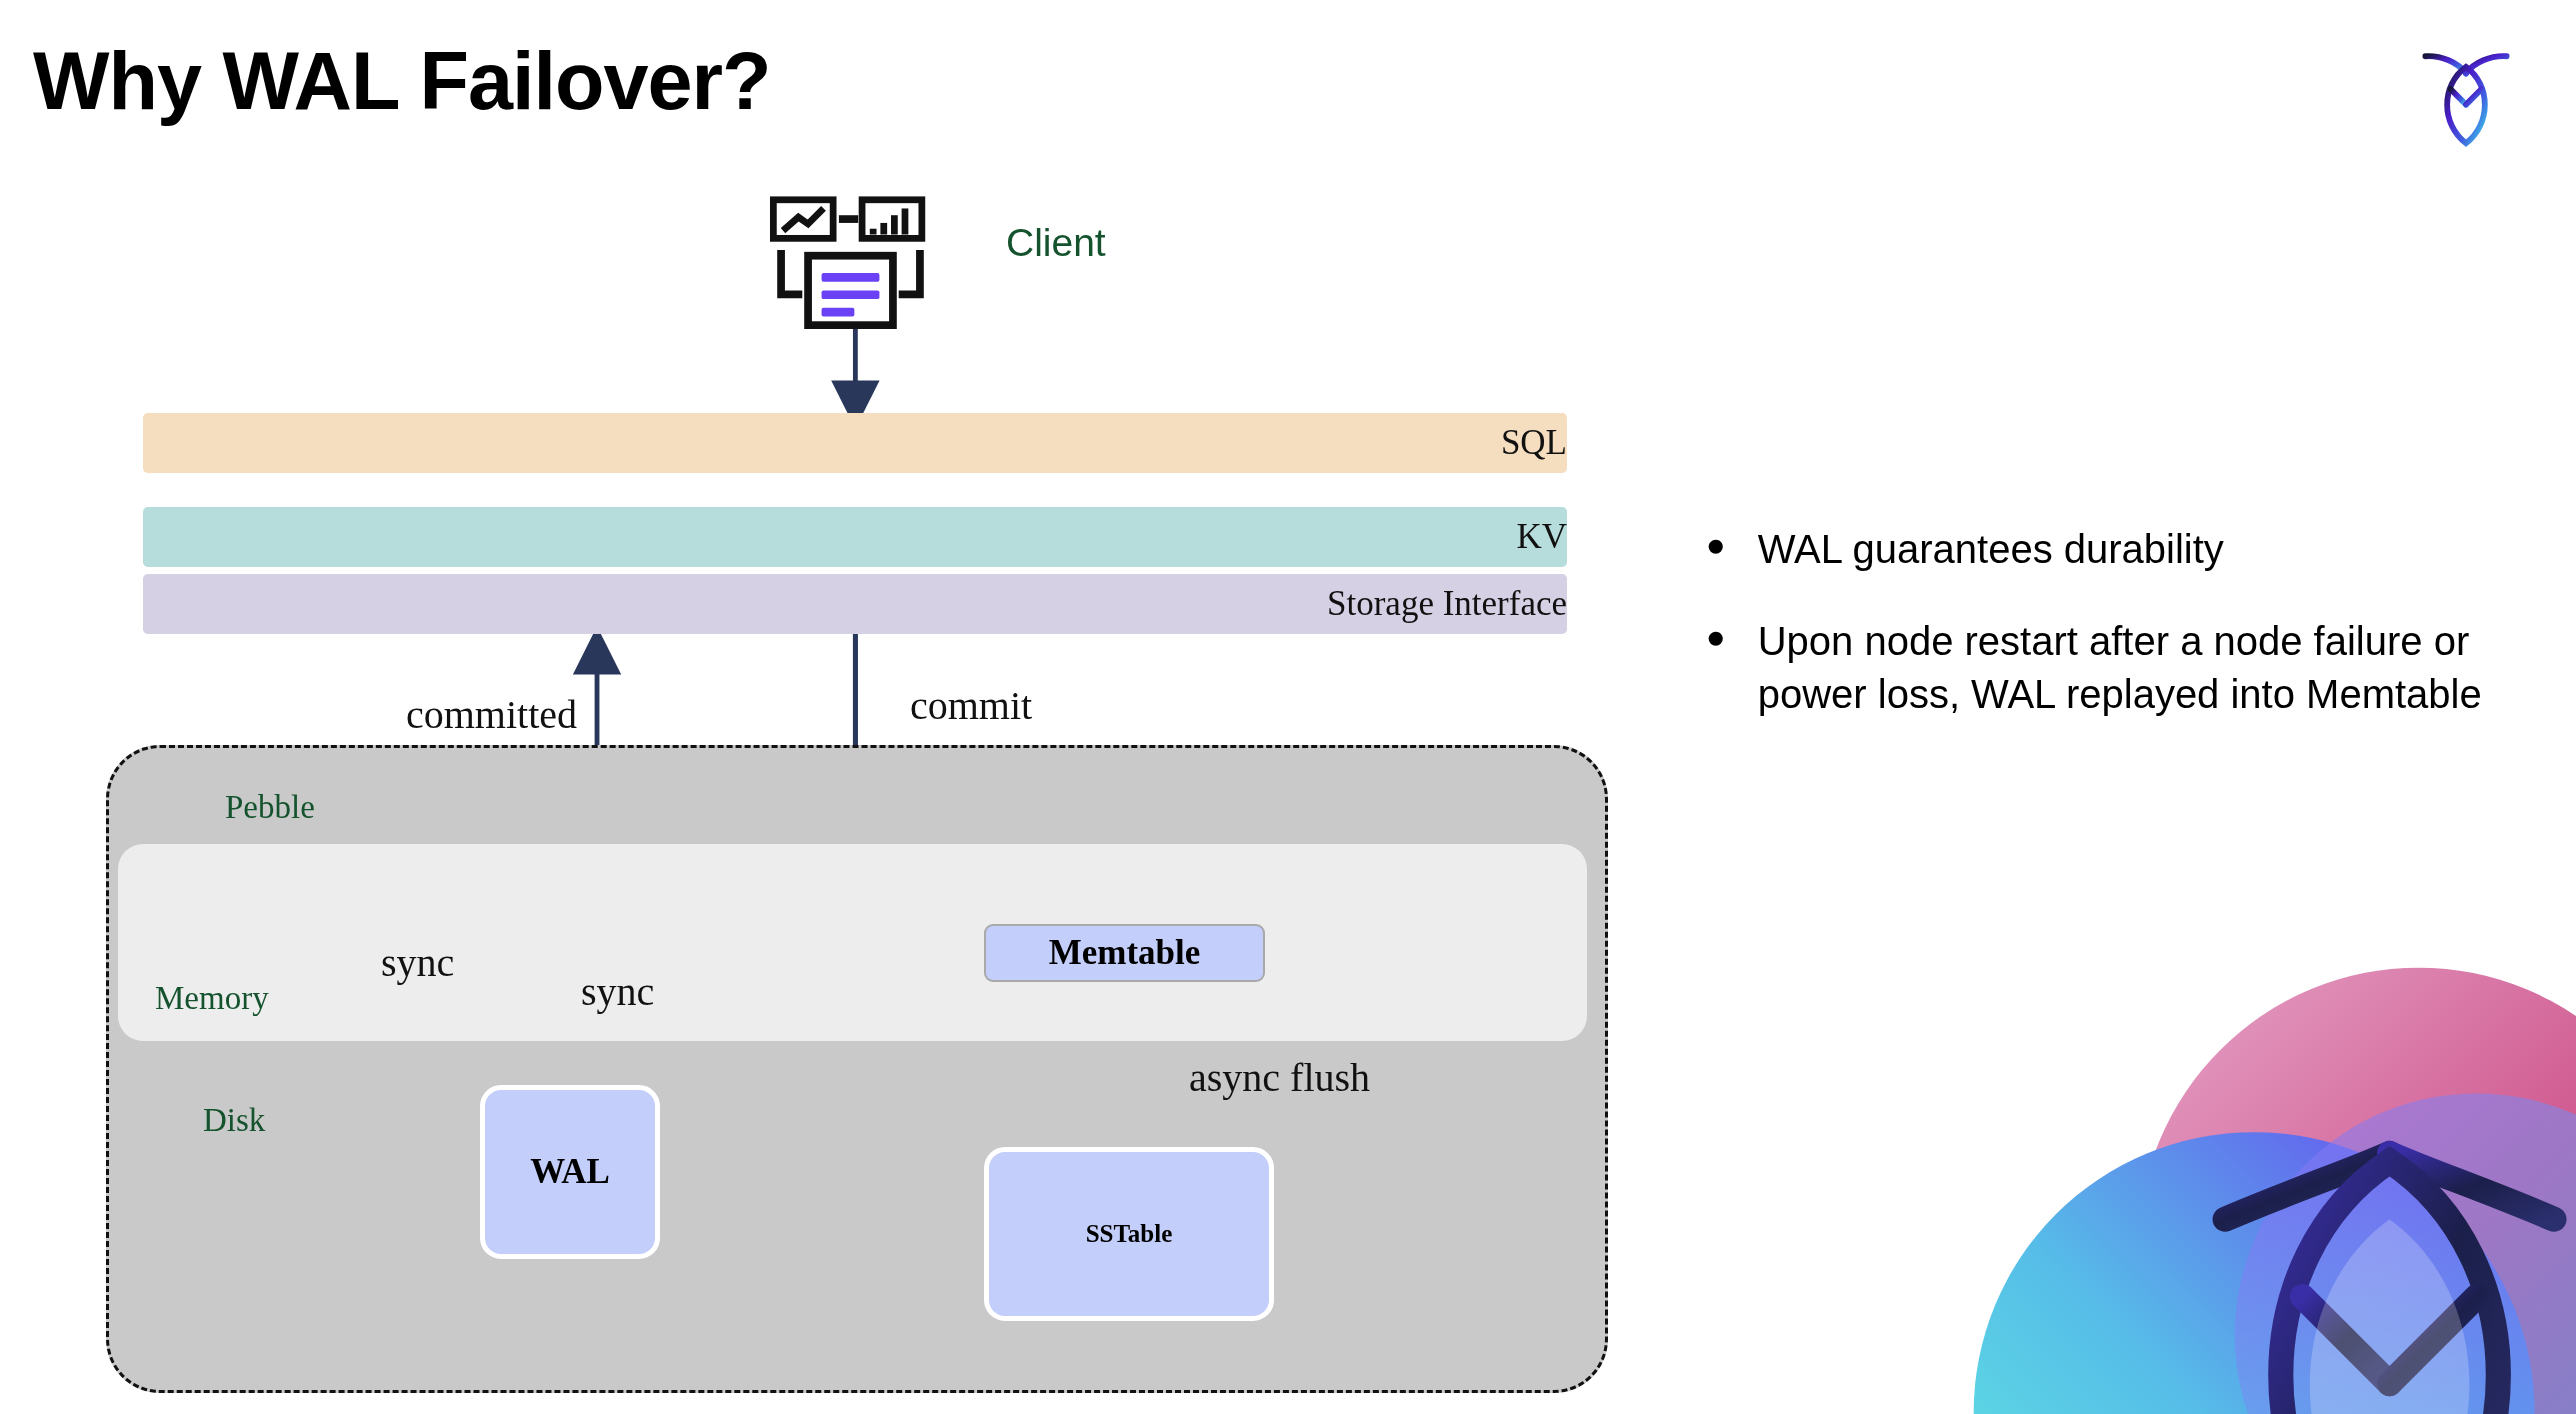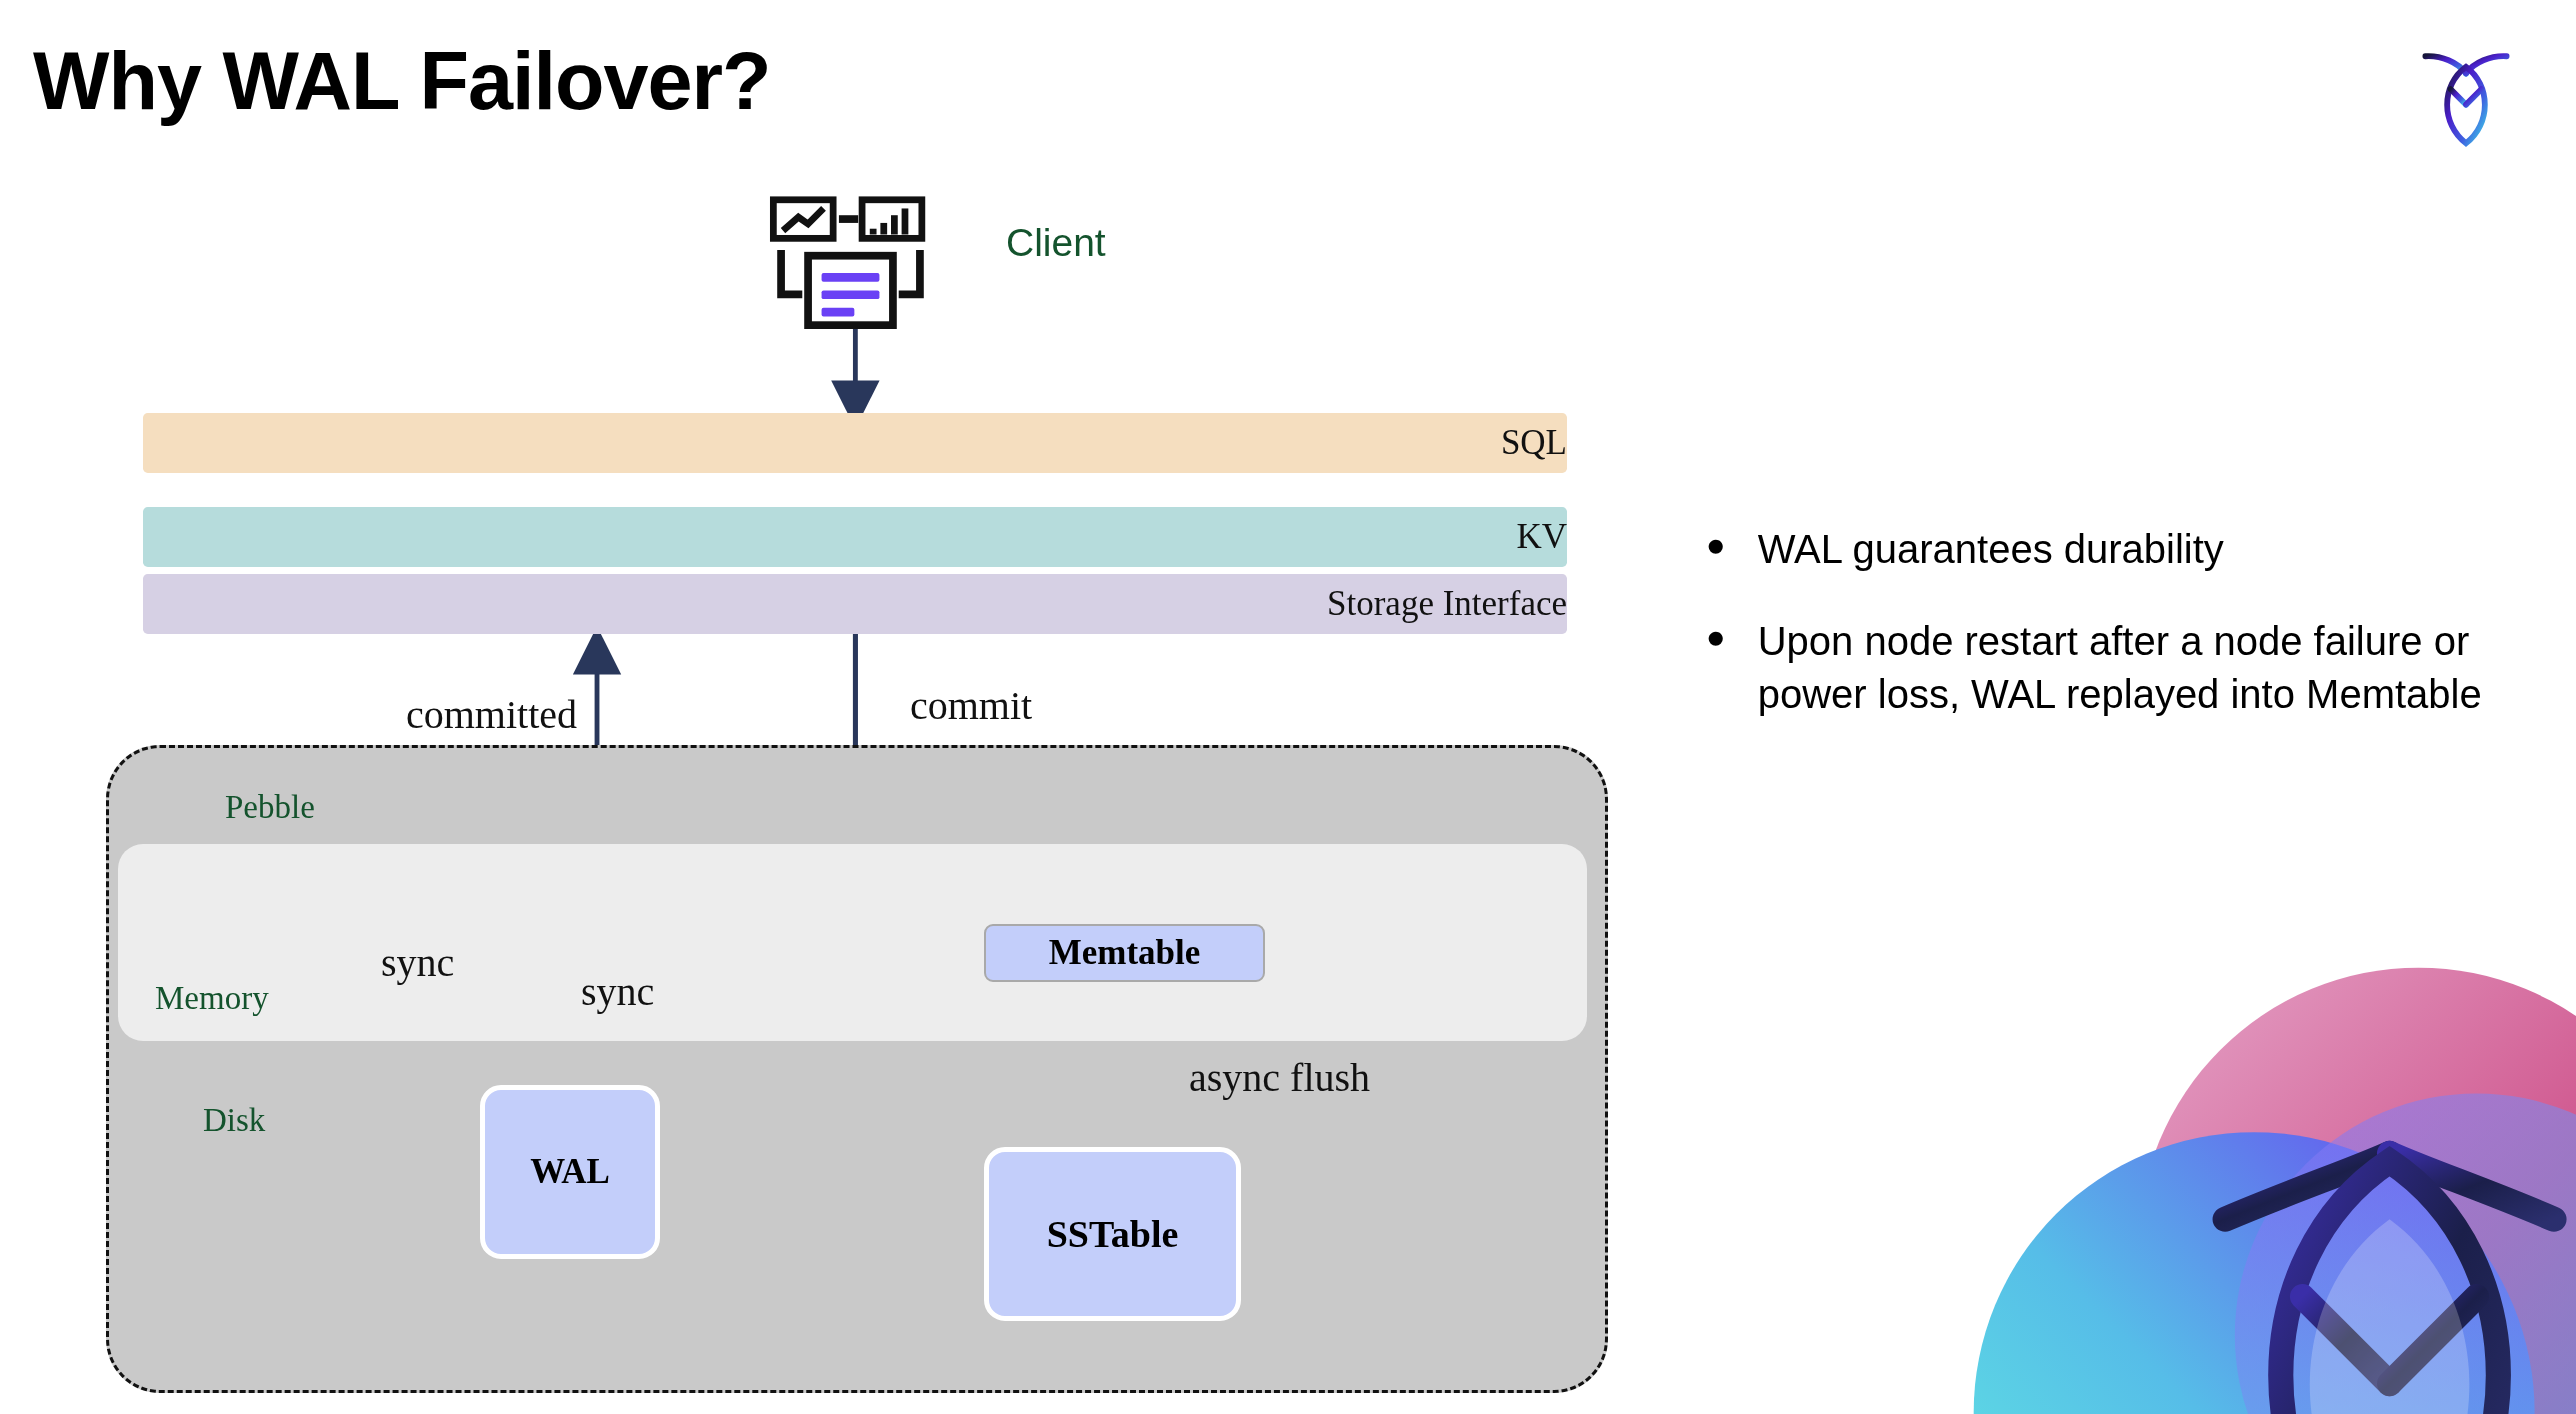--- a/index.html
+++ b/index.html
@@ -50,22 +50,22 @@
   #label-disk{left:203px;top:1102px;}
 
   
   .node{position:absolute;display:flex;align-items:center;justify-content:center;
         background:#c3cefa;font-family:"Liberation Serif",serif;font-weight:bold;
         color:#000;box-sizing:border-box;}
   #node-memtable{left:984px;top:924px;width:281px;height:58px;border-radius:9px;
                  border:2.9px solid #a9a9a9;font-size:35px;}
   #node-wal{left:448px;top:1085px;width:180px;height:174px;border-radius:21px;
             border:5.8px solid #ffffff;font-size:35px;margin-left:32px;}
-  #node-sstable{left:984px;top:1147px;width:257px;height:174px;border-radius:21px;
-                border:5.8px solid #ffffff;font-size:38px;}
+  #node-sstable{left:984px;top:1147px;width:290px;height:174px;border-radius:21px;
+                border:5.8px solid #ffffff;font-size:25px;}
 
   
   .edge-label{position:absolute;font-family:Liberation Serif, serif;
               font-size:40px;color:#111;white-space:nowrap;}
   #lbl-committed{left:406px;top:691px;}
   #lbl-commit{left:910px;top:682px;}
   #lbl-sync-left{left:381px;top:939px;}
   #lbl-sync-right{left:581px;top:968px;}
   #lbl-async{left:1189px;top:1054px;}
 

